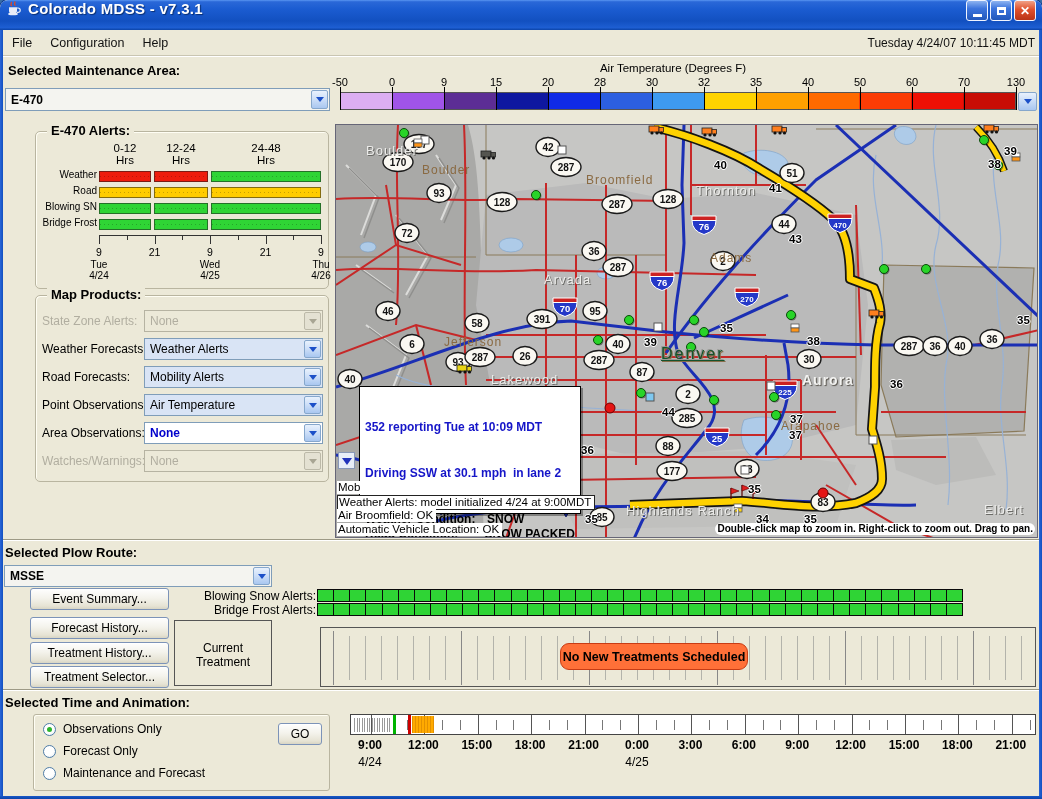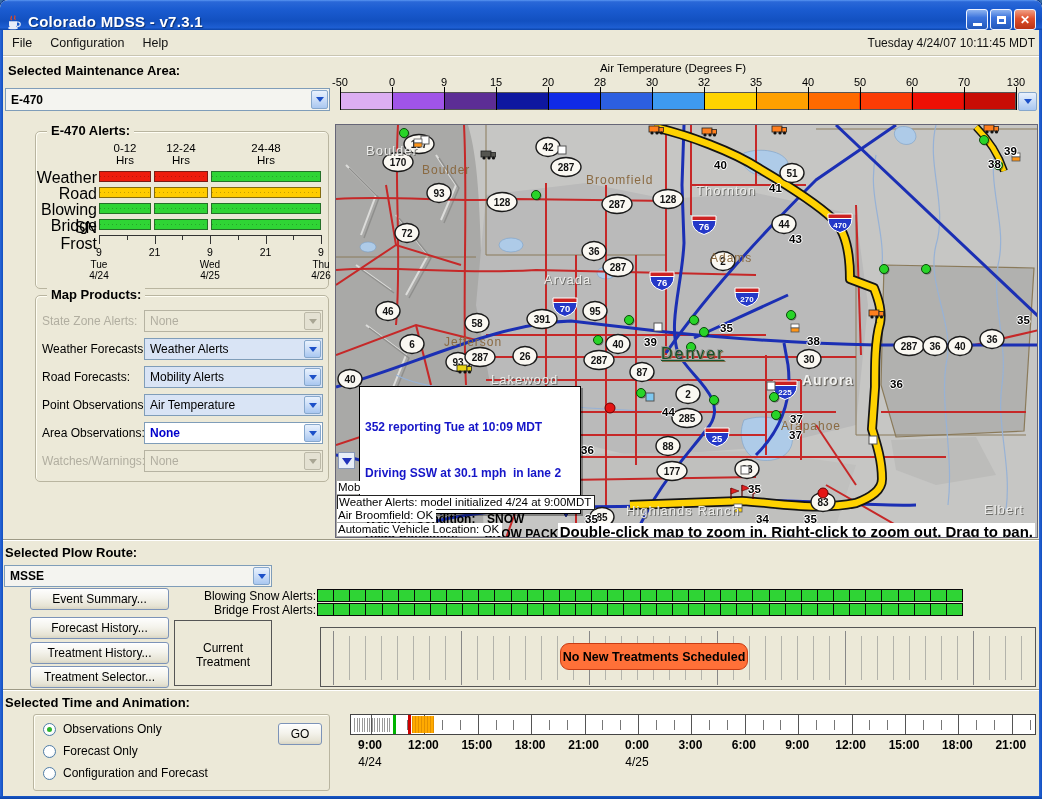--- a/index.html
+++ b/index.html
@@ -3,21 +3,21 @@
 <meta charset="utf-8">
 <style>
   * { margin:0; padding:0; box-sizing:border-box; }
   html,body { background:#3a6ea5; }
   body { font-family:"Liberation Sans", sans-serif; }
   #app { position:relative; width:1042px; height:799px; background:#ece9d8; overflow:hidden;
          border-radius:8px 8px 0 0; box-shadow:0 0 0 1px #00318c; }
   
   #titlebar { position:absolute; left:0; top:0; width:1042px; height:30px;
     background:linear-gradient(180deg,#5a96f2 0%,#2a68d8 6%,#1b5cd1 30%,#1250c0 70%,#1d5ed2 92%,#0b44a8 100%);
-    border-radius:7px 7px 0 0; display:flex; align-items:flex-end; padding:0 6px; }
+    border-radius:7px 7px 0 0; display:flex; align-items:flex-start; padding:0 6px; }
   #title-text { color:#fff; font-size:15px; font-weight:bold; letter-spacing:.3px;
     text-shadow:1px 1px 1px #0a2f72; margin-left:6px; flex:1; }
   .winbtn { width:22px; height:21px; border-radius:3px; margin-left:2px; border:1px solid #f0f4ff;
     display:flex; align-items:center; justify-content:center; color:#fff; font-size:12px; font-weight:bold; }
   .winbtn.min,.winbtn.max { background:linear-gradient(180deg,#8db3f0 0%,#3c74dd 40%,#2258bb 100%); }
   .winbtn.close { background:linear-gradient(180deg,#f0a086 0%,#e0502c 45%,#b93317 100%); }
   .glyph-min { width:9px; height:3px; background:#fff; margin-top:9px; }
   .glyph-max { width:9px; height:8px; border:2px solid #fff; border-top-width:3px; }
   #menubar { position:absolute; left:3px; top:30px; width:1036px; height:26px; background:#ece9d8;
     display:flex; align-items:center; font-size:12.5px; color:#111; border-bottom:1px solid #c9c5b2;
@@ -54,21 +54,21 @@
   .radio-dot { width:13px; height:13px; border-radius:50%; border:1px solid #4f7da8; margin-right:7px;
      background:radial-gradient(circle at 35% 30%,#fff 55%,#dfe8ee); position:relative; }
   .radio-dot.sel::after { content:""; position:absolute; left:3px; top:3px; width:5px; height:5px;
      border-radius:50%; background:#2db52d; }
   .seprule { position:absolute; left:3px; width:1036px; height:2px; border-top:1px solid #9d9a86;
      border-bottom:1px solid #fff; }
   
   .acell { position:absolute; height:11px; border:1px solid rgba(30,30,30,.55);
      background-image:repeating-linear-gradient(90deg,rgba(0,0,0,.22) 0 1px,transparent 1px 4px);
      background-size:100% 1px; background-position:center; background-repeat:no-repeat; }
-  .a-rowlabel { position:absolute; font-size:16px; text-align:right; width:61px; left:0; }
+  .a-rowlabel { position:absolute; font-size:10px; text-align:right; width:61px; left:0; }
   .a-colhead { position:absolute; font-size:11.5px; text-align:center; line-height:12px; }
   .a-tick { position:absolute; width:1px; background:#333; }
   .a-axis { position:absolute; height:1px; background:#333; }
   .a-ticklabel { position:absolute; font-size:10.5px; text-align:center; width:26px; }
   .a-day { position:absolute; font-size:10px; text-align:center; width:40px; line-height:11px; }
   
   #scale-area { position:absolute; left:335px; top:58px; width:703px; height:62px; }
   #scale-title { position:absolute; left:0; top:4px; width:676px; text-align:center; font-size:11.5px; }
   #scale-labels { position:absolute; left:5px; top:18px; width:676px; height:13px; font-size:11px; }
   .sc-lab { position:absolute; transform:translateX(-50%); }
@@ -94,22 +94,22 @@
   .m-obs { position:absolute; color:#000; font-weight:bold; font-size:11.5px; white-space:nowrap;
      text-shadow:-1px 0 0 #fff,1px 0 0 #fff,0 -1px 0 #fff,0 1px 0 #fff; }
   #map-tooltip { position:absolute; left:23px; top:261px; width:222px; height:128px; background:#fff;
      border:1px solid #000; box-shadow:2px 2px 0 rgba(0,0,0,.35); padding:3px 5px; font-size:12px;
      font-weight:bold; line-height:15.2px; white-space:pre; }
   .tt-head { color:#1515c8; }
   .tt-row { display:flex; } .tt-lab { width:122px; } .tt-val { flex:1; }
   .m-status { position:absolute; left:1px; background:#fff; color:#000; font-size:11.5px;
      padding:0 3px 1px 1px; white-space:nowrap; }
   .m-status.boxed { border:1px solid #222; }
-  #map-hint { position:absolute; right:2px; top:398px; background:#fff; font-size:15px; font-weight:bold;
-     padding:0 2px 1px; white-space:nowrap; }
+  #map-hint { position:absolute; right:2px; top:398px; background:#fff; font-size:10px; font-weight:bold;
+     padding:0 2px 1px; white-space:nowrap;border-radius:6px; }
   #collapse-btn { position:absolute; left:2px; top:327px; width:17px; height:17px; background:#e8eef8;
      border:1px solid #8898b8; display:flex; align-items:center; justify-content:center; }
   #collapse-btn::after { content:""; width:0; height:0; border:5px solid transparent; border-top:7px solid #2233bb; margin-top:6px; }
   
   .greenbar { position:absolute; left:318px; width:645px; height:13px; display:flex; }
   .gb-cell { flex:1; border:1px solid #0a0a0a; margin-left:-1px; }
   .align-right-label { position:absolute; font-size:12px; text-align:right; width:140px; }
   #ct-box { position:absolute; left:174px; top:620px; width:98px; height:66px; border:1px solid #555;
      font-size:12px; text-align:center; padding-top:20px; background:#ece9d8; }
   #tl-box { position:absolute; left:320px; top:627px; width:716px; height:60px; border:1px solid #555;
@@ -945,21 +945,21 @@
   <div class="radio-row" style="left:43px;top:722px;">
     <span class="radio-dot sel"></span>
     <span>Observations Only</span>
   </div>
   <div class="radio-row" style="left:43px;top:744px;">
     <span class="radio-dot"></span>
     <span>Forecast Only</span>
   </div>
   <div class="radio-row" style="left:43px;top:766px;">
     <span class="radio-dot"></span>
-    <span>Configuration and Forecast</span>
+    <span>Maintenance and Forecast</span>
   </div>
   <div class="xp-btn" style="left:278px;top:723px;width:44px;height:22px;">GO</div>
 
   <div id="bt-bar">
       <div class="bt-major" style="left: 20px;"></div>
       <div class="bt-minor" style="left: 37.8px;"></div>
       <div class="bt-minor" style="left: 55.6px;"></div>
       <div class="bt-major" style="left: 73.4px;"></div>
       <div class="bt-minor" style="left: 91.2px;"></div>
       <div class="bt-minor" style="left: 109px;"></div>

